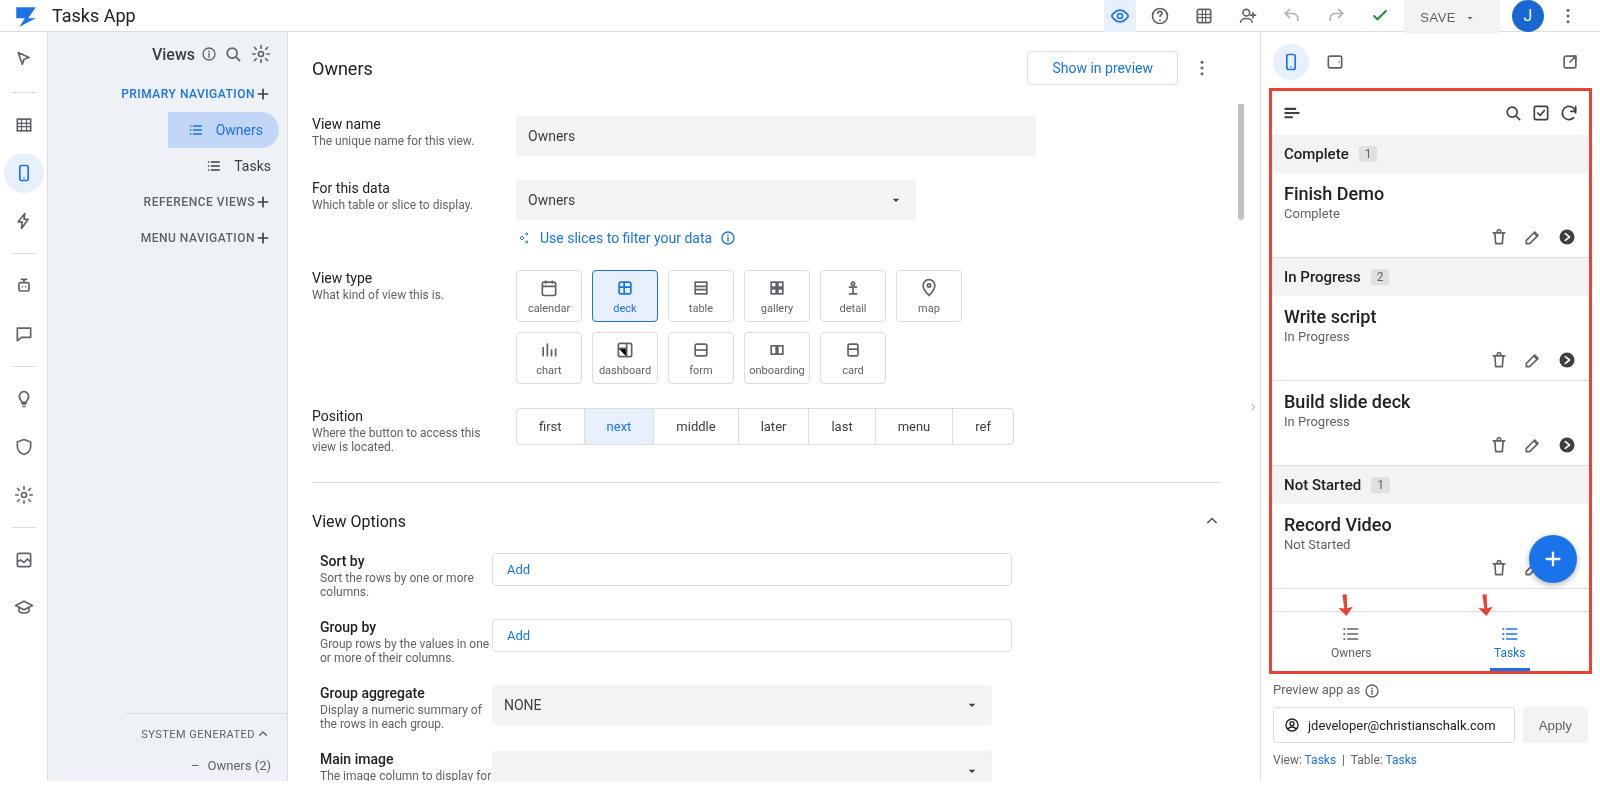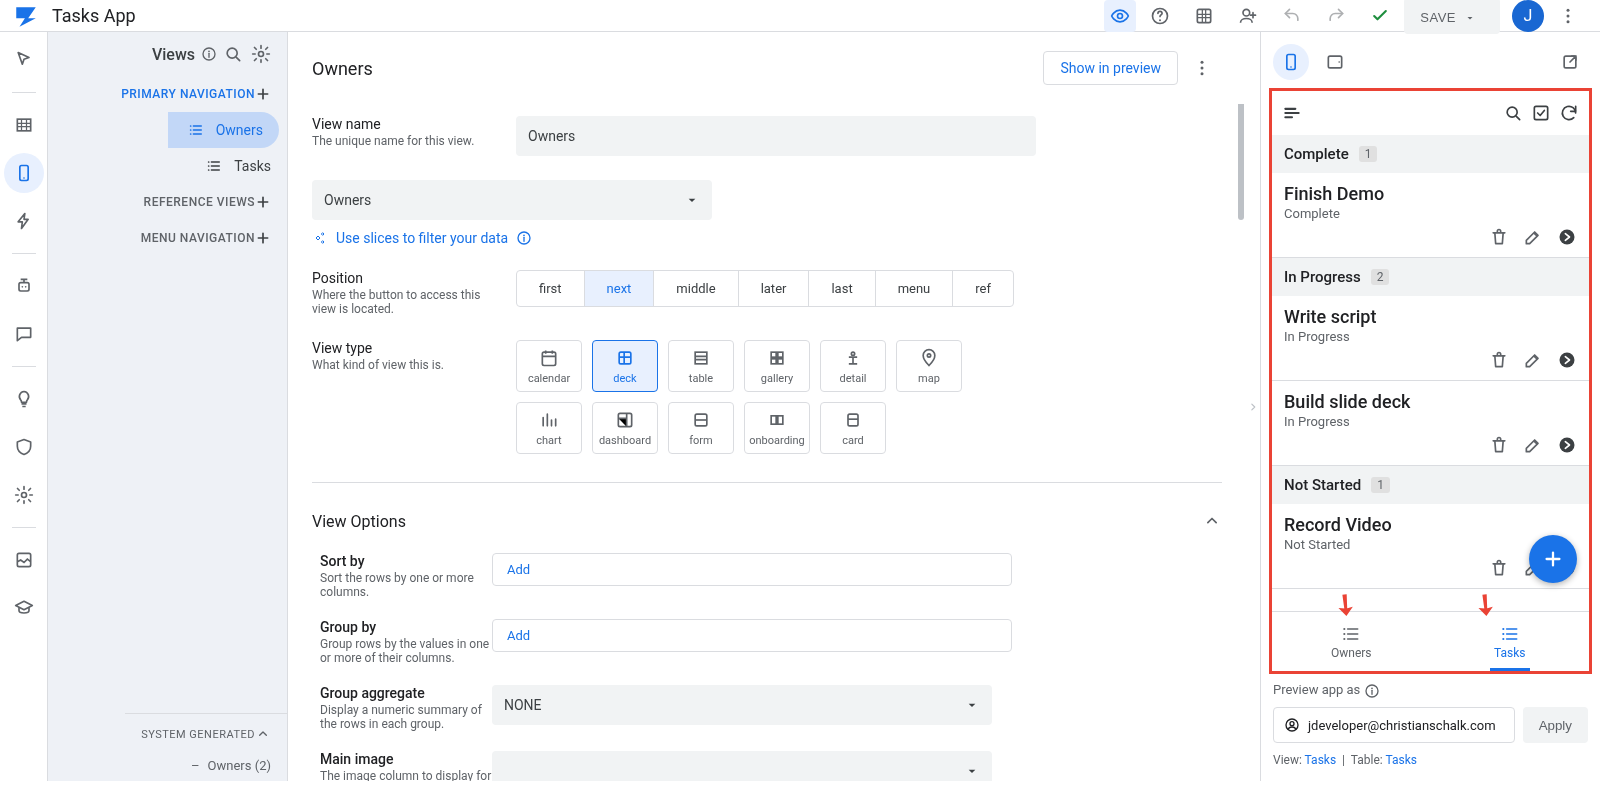--- a/index.html
+++ b/index.html
@@ -47,21 +47,21 @@
   .view-item.active { background:#c2d7f7; color:var(--g-blue); border-radius:0 20px 20px 0; margin-right:8px;}
   .views-footer { margin-top:auto; padding:12px 16px; font-size:11px; letter-spacing:.5px; color:var(--g-grey-text); display:flex; align-items:center; border-top:1px solid var(--g-border);}
   .views-footer .chev { margin-left:auto; }
   .footer-sub { padding:4px 16px 8px 24px; font-size:13px; color:var(--g-grey-text); display:flex; align-items:center; gap:8px;}
 
   
   .editor { flex:1; overflow-y:auto; position:relative; padding:0 0 40px 0;}
   .editor-header { display:flex; align-items:center; padding:16px 24px; position:sticky; top:0; background:#fff; z-index:2;}
   .editor-header h2 { margin:0; font-size:18px; font-weight:400;}
   .editor-header .actions { margin-left:auto; display:flex; align-items:center; gap:4px;}
-  .show-preview { color:var(--g-blue); padding:8px 16px; border:1px solid var(--g-border); border-radius:4px; font-size:14px; cursor:pointer;}
+  .show-preview { color:var(--g-blue); padding:8px 24px; border:1px solid var(--g-border); border-radius:4px; font-size:14px; cursor:pointer;}
   .form-row { display:flex; padding:12px 24px; gap:24px; }
   .form-label { width:180px; flex-shrink:0; }
   .form-label .lbl { font-size:14px; color:#202124; }
   .form-label .help { font-size:12px; color:var(--g-grey-text); margin-top:2px;}
   .form-control { flex:1; max-width:520px; }
   .text-input, .select-input { width:100%; height:40px; background:var(--bg-light); border:none; border-radius:4px; padding:0 12px; font-size:14px; color:#3c4043; display:flex; align-items:center; justify-content:space-between;}
   .select-input { width:400px; position:relative; cursor:pointer;}
   .slices-hint { display:flex; align-items:center; gap:8px; margin-top:10px; color:var(--g-blue); font-size:14px;}
   .viewtype-grid { display:flex; flex-wrap:wrap; gap:10px; }
   .vt { width:66px; height:52px; border:1px solid var(--g-border); border-radius:4px; display:flex; flex-direction:column; align-items:center; justify-content:center; gap:4px; font-size:11px; color:var(--g-grey-text); cursor:pointer;}
@@ -519,35 +519,116 @@
         <div class="help">The unique name for this view.</div>
       </div>
       <div class="form-control">
         <div class="text-input" style="width:520px;">
             <span>Owners</span>
           </div>
       </div>
     </div>
 
     <div class="form-row">
+      <div class="form-label">
+        <div class="lbl">For this data</div>
+        <div class="help">Which table or slice to display.</div>
+      </div>
       <div class="form-control">
         <div class="select-input">
           <span>Owners</span>
           <svg class="icon-xs" viewBox="0 0 24 24">
               <use href="#i-triangle"></use>
             </svg>
         </div>
         <div class="slices-hint">
           <svg class="icon-xs" viewBox="0 0 24 24" style="color:var(--g-blue)">
               <use href="#i-sparkle"></use>
             </svg>
           <a>Use slices to filter your data</a>
           <svg class="icon-xs" viewBox="0 0 24 24" style="color:var(--g-blue)">
               <use href="#i-info"></use>
             </svg>
+        </div>
+      </div>
+    </div>
+
+    <div class="form-row">
+      <div class="form-label">
+        <div class="lbl">View type</div>
+        <div class="help">What kind of view this is.</div>
+      </div>
+      <div class="form-control">
+        <div class="viewtype-grid">
+          <div class="vt">
+              <svg class="icon-sm" viewBox="0 0 24 24">
+                <use href="#i-cal"></use>
+              </svg>
+              <span>calendar</span>
+            </div>
+          <div class="vt active">
+              <svg class="icon-sm" viewBox="0 0 24 24">
+                <use href="#i-deck"></use>
+              </svg>
+              <span>deck</span>
+            </div>
+          <div class="vt">
+              <svg class="icon-sm" viewBox="0 0 24 24">
+                <use href="#i-tbl"></use>
+              </svg>
+              <span>table</span>
+            </div>
+          <div class="vt">
+              <svg class="icon-sm" viewBox="0 0 24 24">
+                <use href="#i-gal"></use>
+              </svg>
+              <span>gallery</span>
+            </div>
+          <div class="vt">
+              <svg class="icon-sm" viewBox="0 0 24 24">
+                <use href="#i-detail"></use>
+              </svg>
+              <span>detail</span>
+            </div>
+          <div class="vt">
+              <svg class="icon-sm" viewBox="0 0 24 24">
+                <use href="#i-map"></use>
+              </svg>
+              <span>map</span>
+            </div>
+          <div class="vt">
+              <svg class="icon-sm" viewBox="0 0 24 24">
+                <use href="#i-chart"></use>
+              </svg>
+              <span>chart</span>
+            </div>
+          <div class="vt">
+              <svg class="icon-sm" viewBox="0 0 24 24">
+                <use href="#i-dash"></use>
+              </svg>
+              <span>dashboard</span>
+            </div>
+          <div class="vt">
+              <svg class="icon-sm" viewBox="0 0 24 24">
+                <use href="#i-form"></use>
+              </svg>
+              <span>form</span>
+            </div>
+          <div class="vt">
+              <svg class="icon-sm" viewBox="0 0 24 24">
+                <use href="#i-onboard"></use>
+              </svg>
+              <span>onboarding</span>
+            </div>
+          <div class="vt">
+              <svg class="icon-sm" viewBox="0 0 24 24">
+                <use href="#i-cardv"></use>
+              </svg>
+              <span>card</span>
+            </div>
         </div>
       </div>
     </div>
 
     <div class="form-row">
       <div class="form-label">
         <div class="lbl">Position</div>
         <div class="help">Where the button to access this view is located.</div>
       </div>
       <div class="form-control">
@@ -556,97 +637,20 @@
           <div class="pos-btn active">next</div>
           <div class="pos-btn">middle</div>
           <div class="pos-btn">later</div>
           <div class="pos-btn">last</div>
           <div class="pos-btn">menu</div>
           <div class="pos-btn">ref</div>
         </div>
       </div>
     </div>
 
-    <div class="form-row">
-      <div class="form-label">
-        <div class="lbl">View type</div>
-        <div class="help">What kind of view this is.</div>
-      </div>
-      <div class="form-control">
-        <div class="viewtype-grid">
-          <div class="vt">
-              <svg class="icon-sm" viewBox="0 0 24 24">
-                <use href="#i-cal"></use>
-              </svg>
-              <span>calendar</span>
-            </div>
-          <div class="vt active">
-              <svg class="icon-sm" viewBox="0 0 24 24">
-                <use href="#i-deck"></use>
-              </svg>
-              <span>deck</span>
-            </div>
-          <div class="vt">
-              <svg class="icon-sm" viewBox="0 0 24 24">
-                <use href="#i-tbl"></use>
-              </svg>
-              <span>table</span>
-            </div>
-          <div class="vt">
-              <svg class="icon-sm" viewBox="0 0 24 24">
-                <use href="#i-gal"></use>
-              </svg>
-              <span>gallery</span>
-            </div>
-          <div class="vt">
-              <svg class="icon-sm" viewBox="0 0 24 24">
-                <use href="#i-detail"></use>
-              </svg>
-              <span>detail</span>
-            </div>
-          <div class="vt">
-              <svg class="icon-sm" viewBox="0 0 24 24">
-                <use href="#i-map"></use>
-              </svg>
-              <span>map</span>
-            </div>
-          <div class="vt">
-              <svg class="icon-sm" viewBox="0 0 24 24">
-                <use href="#i-chart"></use>
-              </svg>
-              <span>chart</span>
-            </div>
-          <div class="vt">
-              <svg class="icon-sm" viewBox="0 0 24 24">
-                <use href="#i-dash"></use>
-              </svg>
-              <span>dashboard</span>
-            </div>
-          <div class="vt">
-              <svg class="icon-sm" viewBox="0 0 24 24">
-                <use href="#i-form"></use>
-              </svg>
-              <span>form</span>
-            </div>
-          <div class="vt">
-              <svg class="icon-sm" viewBox="0 0 24 24">
-                <use href="#i-onboard"></use>
-              </svg>
-              <span>onboarding</span>
-            </div>
-          <div class="vt">
-              <svg class="icon-sm" viewBox="0 0 24 24">
-                <use href="#i-cardv"></use>
-              </svg>
-              <span>card</span>
-            </div>
-        </div>
-      </div>
-    </div>
-
     <div class="divider"></div>
 
     <div class="group-header">
       <span>View Options</span>
       <svg class="icon-sm chev" viewBox="0 0 24 24">
           <use href="#i-chevup"></use>
         </svg>
     </div>
 
     <div class="option-row">

